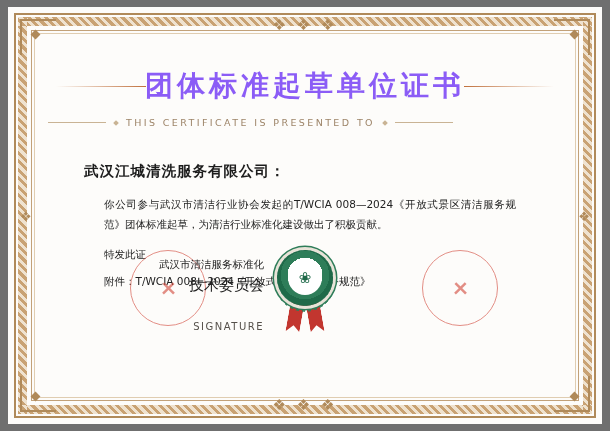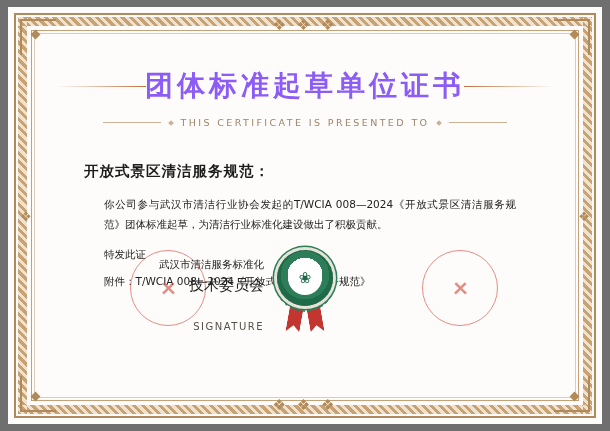--- a/index.html
+++ b/index.html
@@ -152,21 +152,21 @@
   .title-rule.right { right: 8px; background: linear-gradient(to left, rgba(192,112,60,0), #c0703c); }
 
   .subtitle-row {
     margin-top: 12px;
     text-align: center;
     color: #9d8468;
     font-size: 9.5px;
     letter-spacing: 2.4px;
     display: flex;
     align-items: center;
-    justify-content: center;
+    justify-content: flex-start;
     gap: 8px;
   }
   .sub-line {
     height: 1px;
     width: 58px;
     background: #c9b394;
   }
   .sub-dot {
     width: 4px; height: 4px;
     background: #c9b394;
@@ -364,21 +364,21 @@
       </div>
 
       <div class="subtitle-row">
         <span class="sub-line"></span>
         <span class="sub-dot"></span>
         <span>THIS CERTIFICATE IS PRESENTED TO</span>
         <span class="sub-dot"></span>
         <span class="sub-line"></span>
       </div>
 
-      <div class="recipient">开放式景区清洁服务规范：</div>
+      <div class="recipient">武汉江城清洗服务有限公司：</div>
 
       <div class="body-text">你公司参与武汉市清洁行业协会发起的T/WCIA 008—2024《开放式景区清洁服务规范》团体标准起草，为清洁行业标准化建设做出了积极贡献。</div>
 
       <div class="para">特发此证</div>
 
       <div class="attach">附件：T/WCIA 008—2024《开放式景区清洁服务规范》</div>
 
       <div class="sign-area">
 
         <div class="stamp left"></div>

